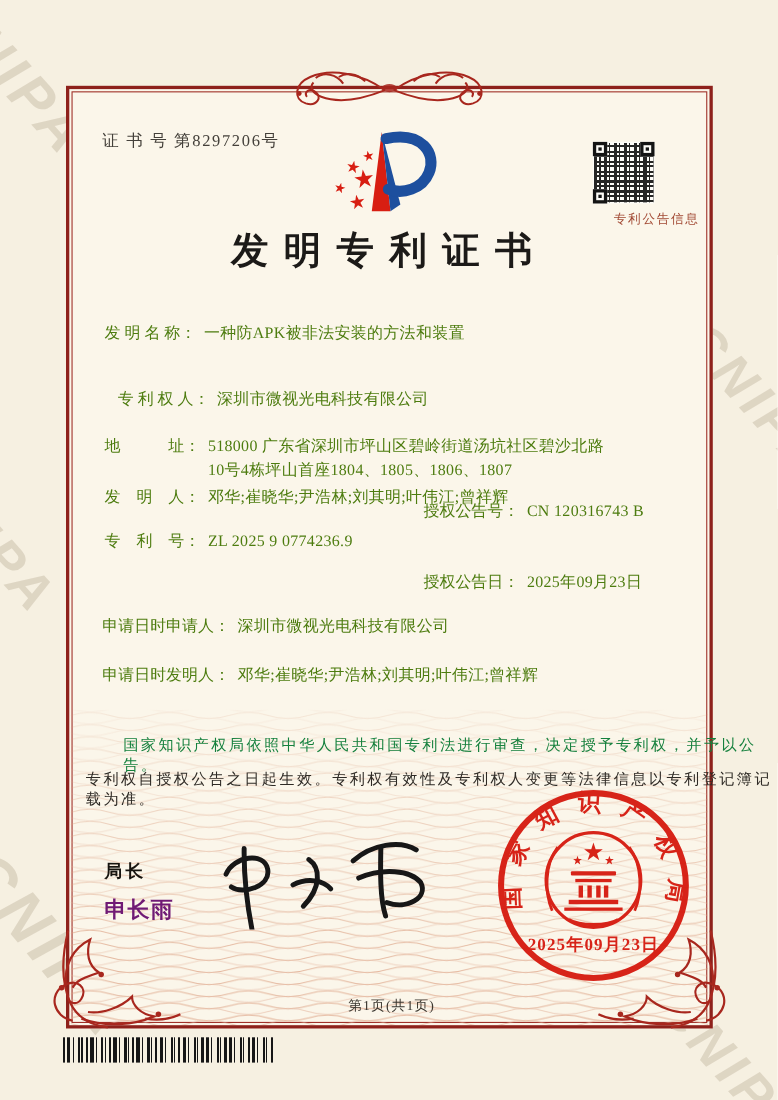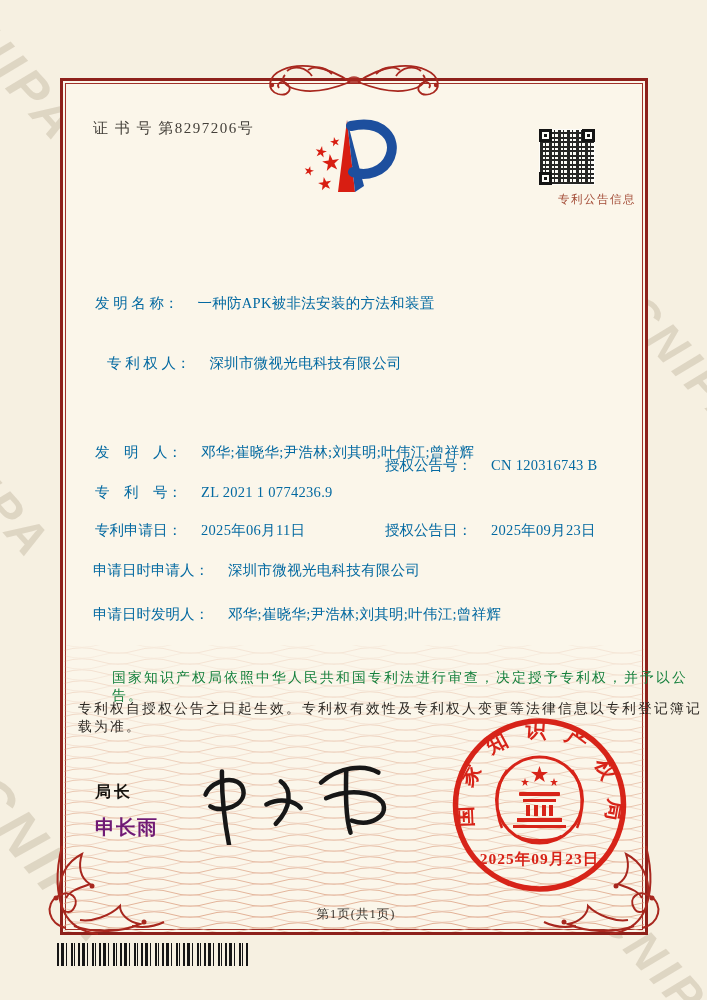--- a/index.html
+++ b/index.html
@@ -43,23 +43,23 @@
       repeating-linear-gradient(0deg,#141414 0 2px,transparent 2px 5px,#141414 5px 7px,transparent 7px 9px);
     opacity:.92;}
   .fp{position:absolute;width:13px;height:13px;border:3px solid #141414;background:#fdfcf8;box-sizing:border-box;}
   .fp::after{content:"";position:absolute;left:2px;top:2px;width:3px;height:3px;background:#141414;}
   .fp.tl{left:0;top:0;} .fp.tr{right:0;top:0;} .fp.bl{left:0;bottom:0;}
   .qr-caption{position:absolute;left:542px;top:192px;width:110px;text-align:center;
     font-size:11.5px;letter-spacing:1.5px;color:#a24a35;}
   .title{position:absolute;left:60px;top:205px;width:588px;text-align:center;
     font-size:34px;font-weight:bold;letter-spacing:14px;color:#1c1a18;}
   
-  .row{position:absolute;font-size:14.5px;color:#0369a1;display:flex;line-height:22px;}
+  .row{position:absolute;font-size:14.5px;color:#4d7c0f;display:flex;line-height:22px;}
   .row .lab{white-space:pre;flex:0 0 auto;}
-  .row .val{margin-left:19px;white-space:pre;letter-spacing:.3px;}
+  .row .val{margin-left:7px;white-space:pre;letter-spacing:.3px;}
   .row .val.wrap{white-space:normal;width:372px;}
   .r-name{left:95px;top:292px;}
   .r-patentee{left:107px;top:352px;}
   .r-addr{left:95px;top:395px;}
   .r-inv{left:95px;top:441px;}
   .r-patno{left:95px;top:481px;}
   .r-grantno{left:385px;top:454px;}
   .r-filing{left:95px;top:519px;}
   .r-grantdate{left:385px;top:519px;}
   .r-appfil{left:93px;top:559px;}
@@ -181,44 +181,45 @@
   </svg>
 
   <div class="qr">
     <div class="qr-mod"></div>
     <div class="fp tl"></div>
     <div class="fp tr"></div>
     <div class="fp bl"></div>
   </div>
   <div class="qr-caption">专利公告信息</div>
 
+  <div class="title">发明专利证书</div>
 
   <div class="row r-name">
     <span class="lab">发 明 名 称：</span>
     <span class="val">一种防APK被非法安装的方法和装置</span>
   </div>
   <div class="row r-patentee">
     <span class="lab">专 利 权 人：</span>
     <span class="val">深圳市微视光电科技有限公司</span>
   </div>
+  <div class="row r-addr">
+    <span class="lab">地　　　址：</span>
+    <span class="val wrap">518000 广东省深圳市坪山区碧岭街道汤坑社区碧沙北路10号4栋坪山首座1804、1805、1806、1807</span>
+  </div>
   <div class="row r-inv">
     <span class="lab">发　明　人：</span>
     <span class="val">邓华;崔晓华;尹浩林;刘其明;叶伟江;曾祥辉</span>
   </div>
   <div class="row r-patno">
     <span class="lab">专　利　号：</span>
-    <span class="val">ZL 2021 1 0774236.9</span>
+    <span class="val">ZL 2025 9 0774236.9</span>
   </div>
   <div class="row r-grantno">
     <span class="lab">授权公告号：</span>
     <span class="val">CN 120316743 B</span>
-  </div>
-  <div class="row r-filing">
-    <span class="lab">专利申请日：</span>
-    <span class="val">2025年06月11日</span>
   </div>
   <div class="row r-grantdate">
     <span class="lab">授权公告日：</span>
     <span class="val">2025年09月23日</span>
   </div>
   <div class="row r-appfil">
     <span class="lab">申请日时申请人：</span>
     <span class="val">深圳市微视光电科技有限公司</span>
   </div>
   <div class="row r-invfil">

